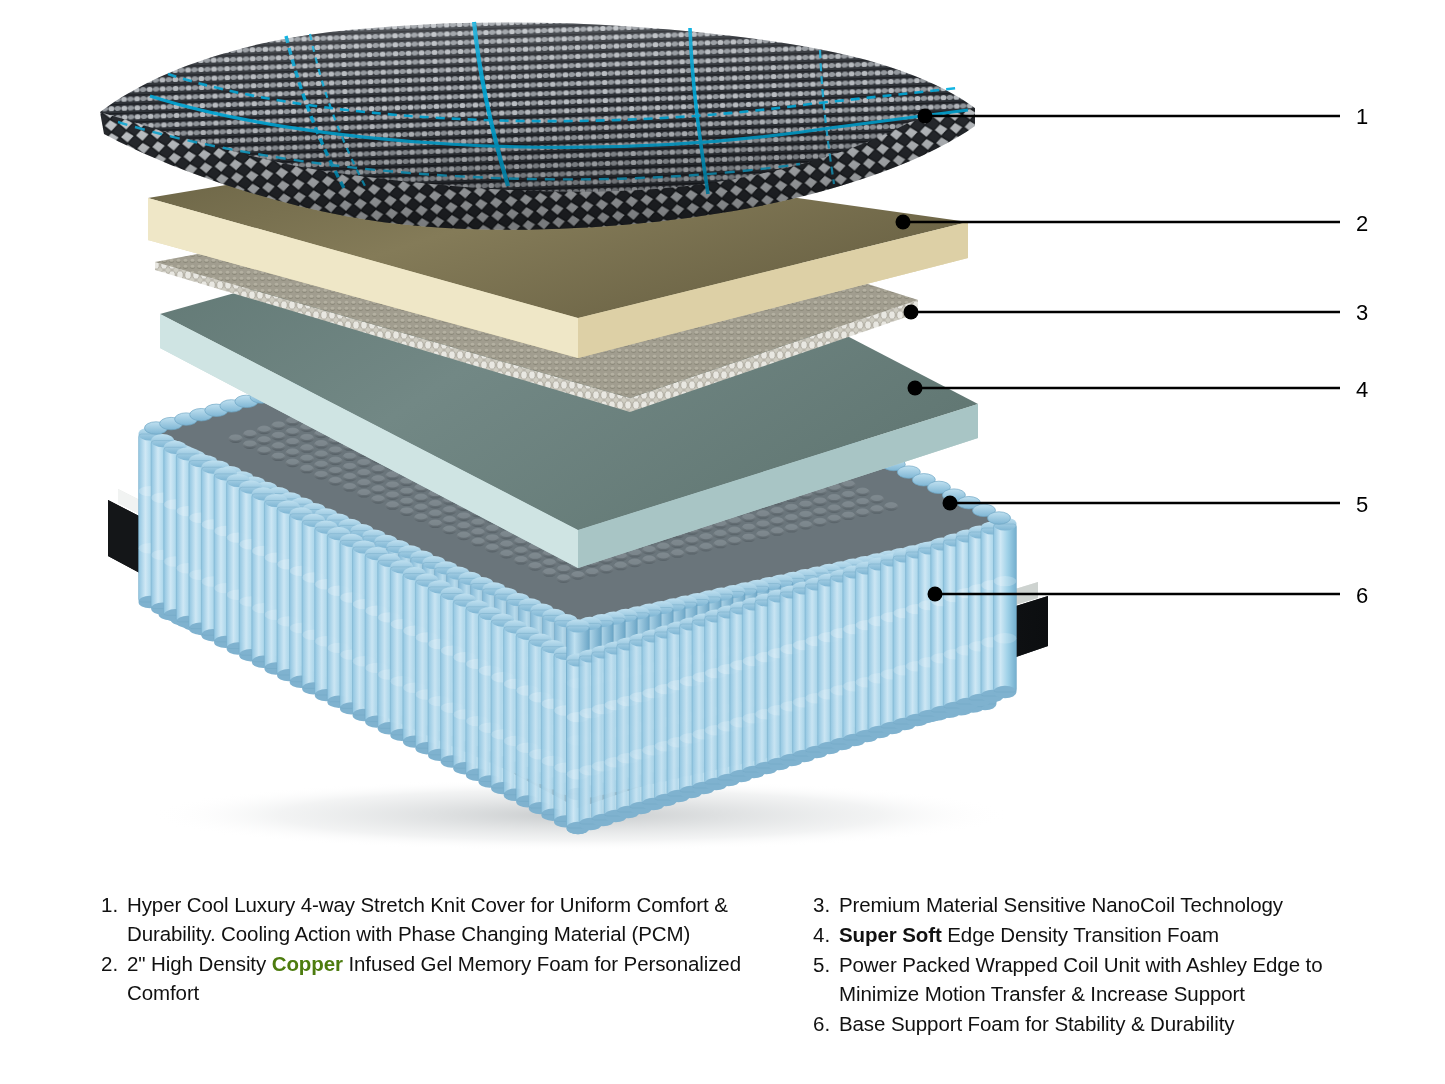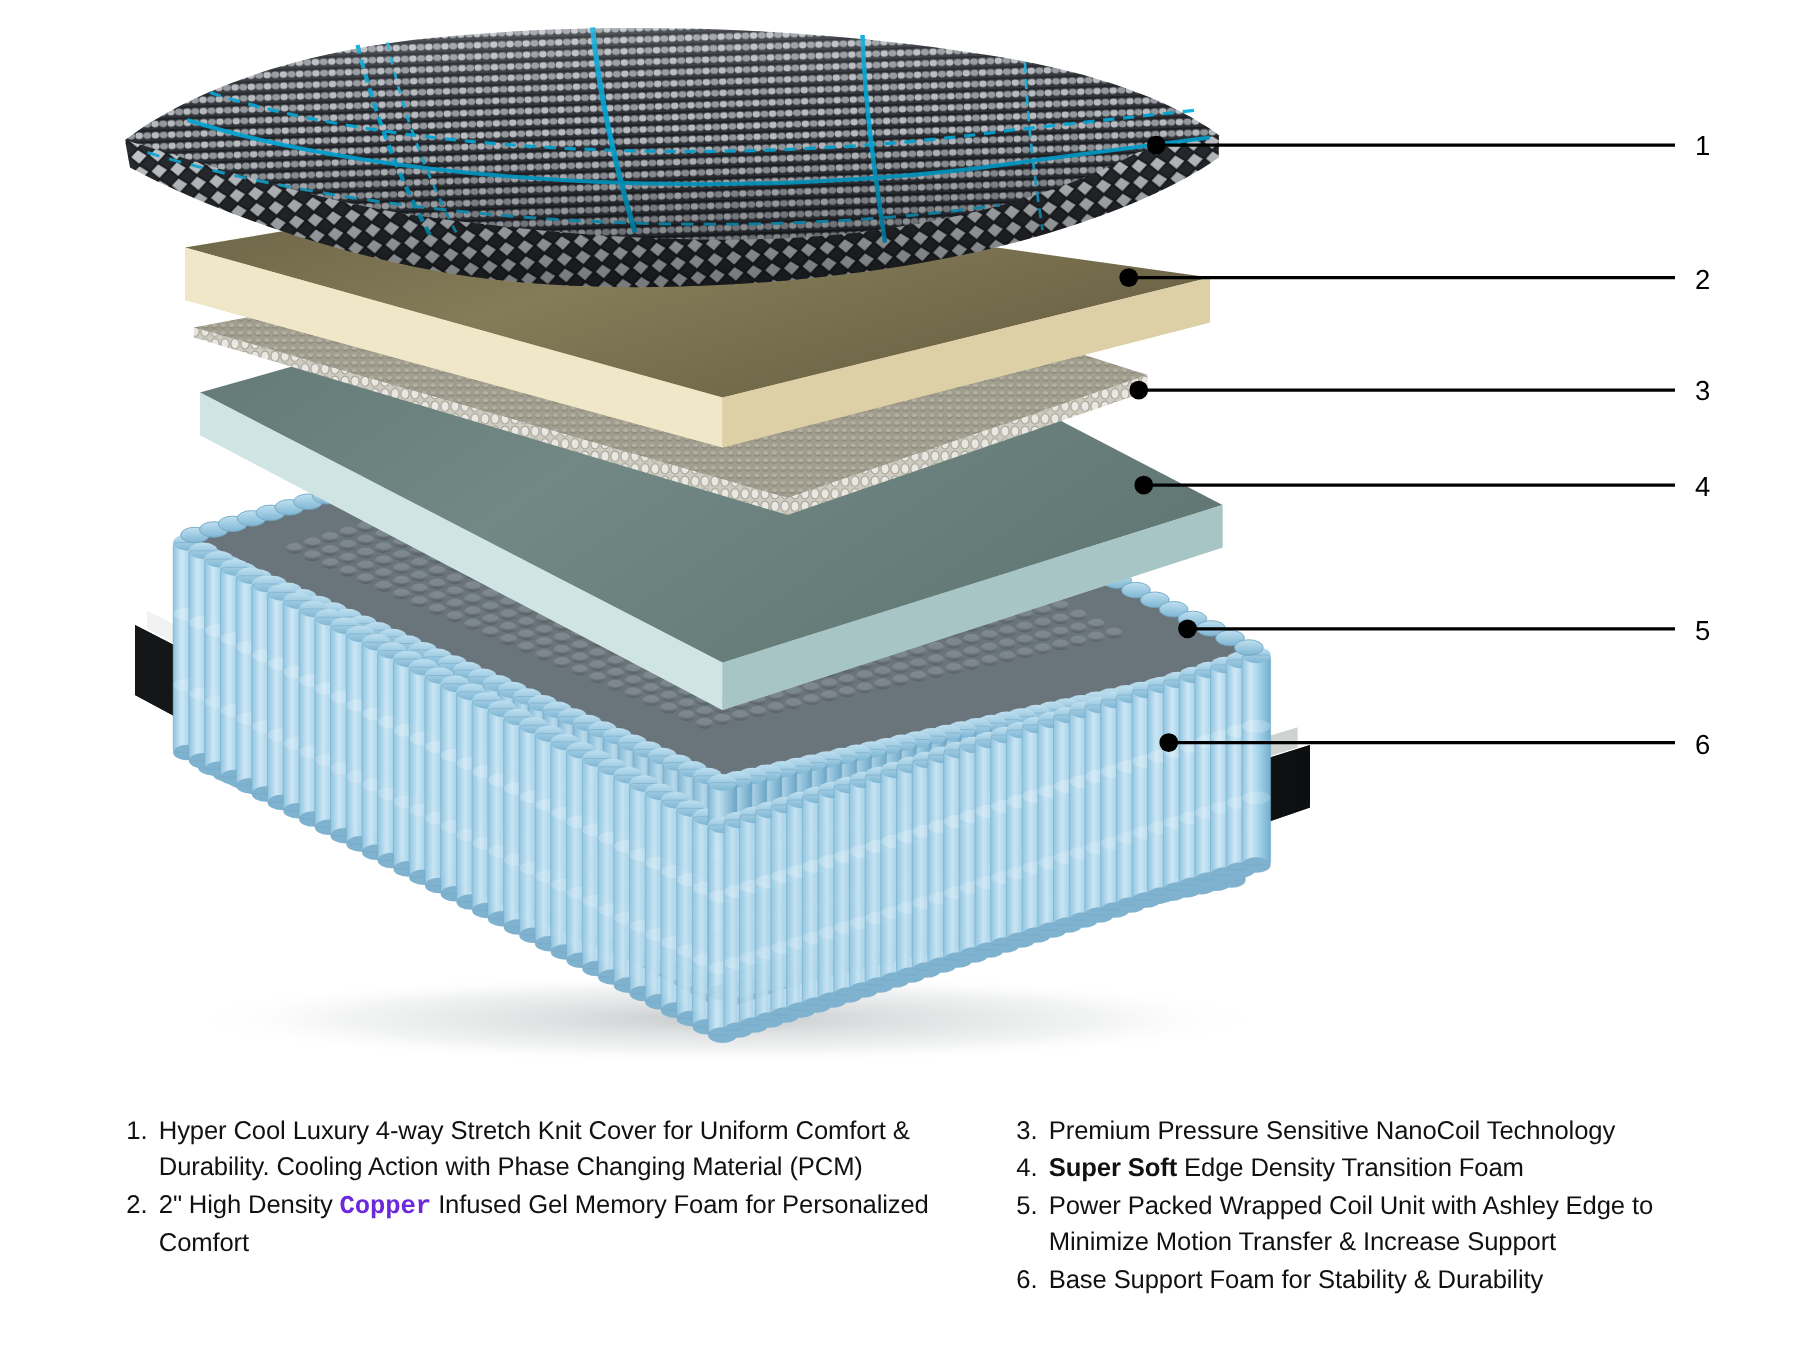--- a/index.html
+++ b/index.html
@@ -20,21 +20,21 @@
     font-size:20.5px;line-height:29px;
     margin-bottom:1px;
     letter-spacing:-0.1px;
   }
   .legend-num{
     width:30px;flex:0 0 30px;text-align:right;padding-right:9px;
     font-size:20.5px;
   }
   .legend-txt{flex:1 1 auto;}
   .legend-txt b{font-weight:bold;}
-  .copper{color:#6d28d9;font-weight:bold;font-family:Liberation Mono, monospace;}
+  .copper{color:#4d7c0f;font-weight:bold;}
   .callout-num{
     position:absolute;font-size:22px;font-weight:normal;color:#000;
   }
 </style>
 </head>
 <body>
 
 <div id="diagram">
   <svg width="1445" height="880" viewBox="0 0 1445 880">
     <defs>
@@ -2615,21 +2615,21 @@
         <div class="legend-txt"><span>Hyper Cool Luxury 4-way Stretch Knit Cover for Uniform Comfort &amp; Durability. Cooling Action with Phase Changing Material (PCM)</span></div>
       </div>
       <div class="legend-item">
         <div class="legend-num">2.</div>
         <div class="legend-txt"><span>2" High Density </span><span class="copper">Copper</span><span> Infused Gel Memory Foam for Personalized Comfort</span></div>
       </div>
     </div>
   <div class="legend-col right" id="legendRight">
       <div class="legend-item">
         <div class="legend-num">3.</div>
-        <div class="legend-txt"><span>Premium Pressure Sensitive NanoCoil Technology</span></div>
+        <div class="legend-txt"><span>Premium Material Sensitive NanoCoil Technology</span></div>
       </div>
       <div class="legend-item">
         <div class="legend-num">4.</div>
         <div class="legend-txt"><b>Super Soft</b><span> Edge Density Transition Foam</span></div>
       </div>
       <div class="legend-item">
         <div class="legend-num">5.</div>
         <div class="legend-txt"><span>Power Packed Wrapped Coil Unit with Ashley Edge to Minimize Motion Transfer &amp; Increase Support</span></div>
       </div>
       <div class="legend-item">

